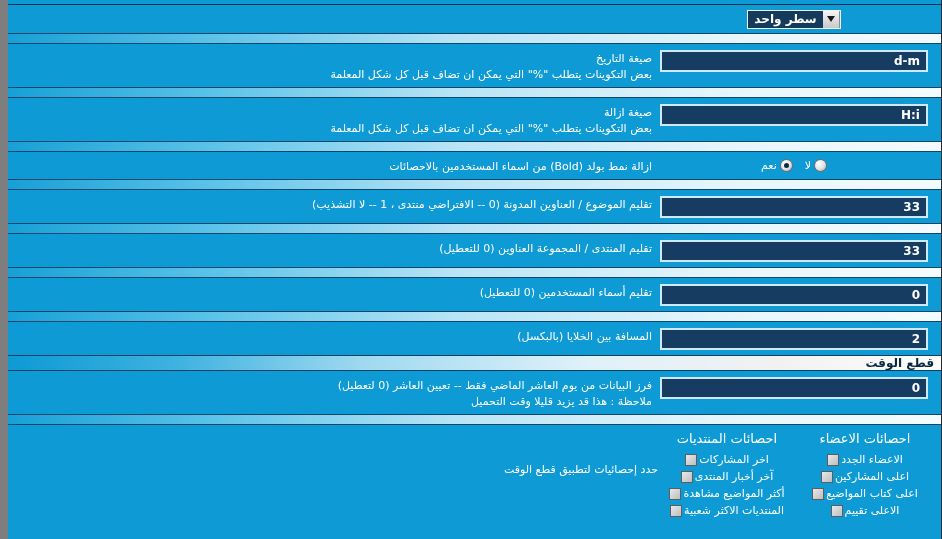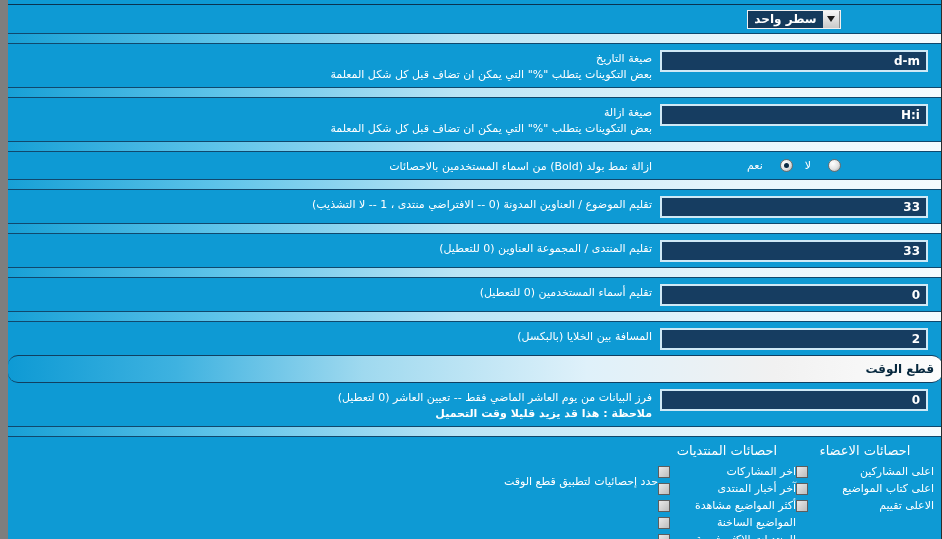--- a/index.html
+++ b/index.html
@@ -47,30 +47,29 @@
 
   
   .divider {
     height: 11px;
     background: linear-gradient(to left, #f4fbfe 0%, #e8f6fc 22%, #b9e4f5 52%, #5cc3e9 78%, #17a0d6 100%);
     border-top: 1px solid #10486d;
     border-bottom: 1px solid #10486d;
     box-sizing: border-box;
   }
   .section-head {
-    height: 28px;
+    height: 16px;
     background: linear-gradient(to left, #fdfdfd 0%, #f1f1f1 18%, #dff1fa 38%, #9fd9ef 62%, #3eb2e0 82%, #0e9ad4 100%);
     border-top: 1px solid #103f61;
     border-bottom: 1px solid #103f61;
     box-sizing: border-box;
     display: flex;
     align-items: center;
     justify-content: flex-start;
     padding-right: 8px;
-    border-radius: 10px;
   }
   .section-head .title {
     color: #08293f;
     font-weight: bold;
     font-size: 12px;
   }
 
   
   .row {
     display: flex;
@@ -170,21 +169,21 @@
     display: flex;
     align-items: center;
     gap: 12px;
     justify-content: center;
     width: 100%;
     padding-top: 1px;
   }
   .radio-item {
     display: inline-flex;
     align-items: center;
-    gap: 17px;
+    gap: 3px;
     color: #ffffff;
     font-size: 11px;
   }
   .radio-dot {
     width: 13px; height: 13px;
     border-radius: 50%;
     background: radial-gradient(circle at 35% 32%, #ffffff 0%, #e2e2e2 55%, #9a9a9a 100%);
     border: 1px solid #6e6e6e;
     box-sizing: border-box;
     position: relative;
@@ -225,41 +224,40 @@
     color: #ffffff;
     font-size: 13px;
     margin-bottom: 5px;
     text-align: center;
     width: 100%;
   }
   .cb-item {
     display: flex;
     flex-direction: row-reverse;
     align-items: center;
-    justify-content: space-between;
+    justify-content: center;
     gap: 2px;
     height: 17px;
     width: 100%;
   }
   .cb-box {
     width: 12px; height: 12px;
     background: linear-gradient(to bottom right, #e9e9e9, #bdbdbd);
     border: 1px solid #5d5d5d;
     box-sizing: border-box;
     flex: 0 0 auto;
   }
   .cb-label {
     color: #ffffff;
     font-size: 11px;
     white-space: nowrap;
   }
   .note {
     display: block;
     margin-top: 1px;
-    font-weight: bold;
   }
 </style>
 </head>
 <body>
 
 <div id="page">
   <div class="gutter-left"></div>
   <div class="frame">
 
     <div class="topstrip"></div>
@@ -371,20 +369,24 @@
 
     <div class="divider"></div>
 
     <div class="stats-row">
 
       <div class="stats-col">
         <div class="col-head">احصائات الاعضاء</div>
 
         <div class="cb-item">
           <span class="cb-box"></span>
+          <span class="cb-label">الاعضاء الجدد</span>
+        </div>
+        <div class="cb-item">
+          <span class="cb-box"></span>
           <span class="cb-label">اعلى المشاركين</span>
         </div>
         <div class="cb-item">
           <span class="cb-box"></span>
           <span class="cb-label">اعلى كتاب المواضيع</span>
         </div>
         <div class="cb-item">
           <span class="cb-box"></span>
           <span class="cb-label">الاعلى تقييم</span>
         </div>
@@ -401,24 +403,20 @@
         <div class="cb-item">
           <span class="cb-box"></span>
           <span class="cb-label">آخر أخبار المنتدى</span>
         </div>
         <div class="cb-item">
           <span class="cb-box"></span>
           <span class="cb-label">أكثر المواضيع مشاهدة</span>
         </div>
         <div class="cb-item">
           <span class="cb-box"></span>
-          <span class="cb-label">المواضيع الساخنة</span>
-        </div>
-        <div class="cb-item">
-          <span class="cb-box"></span>
           <span class="cb-label">المنتديات الاكثر شعبية</span>
         </div>
 
       </div>
 
       <div class="label">حدد إحصائيات لتطبيق قطع الوقت</div>
     </div>
 
   </div>
 </div>

